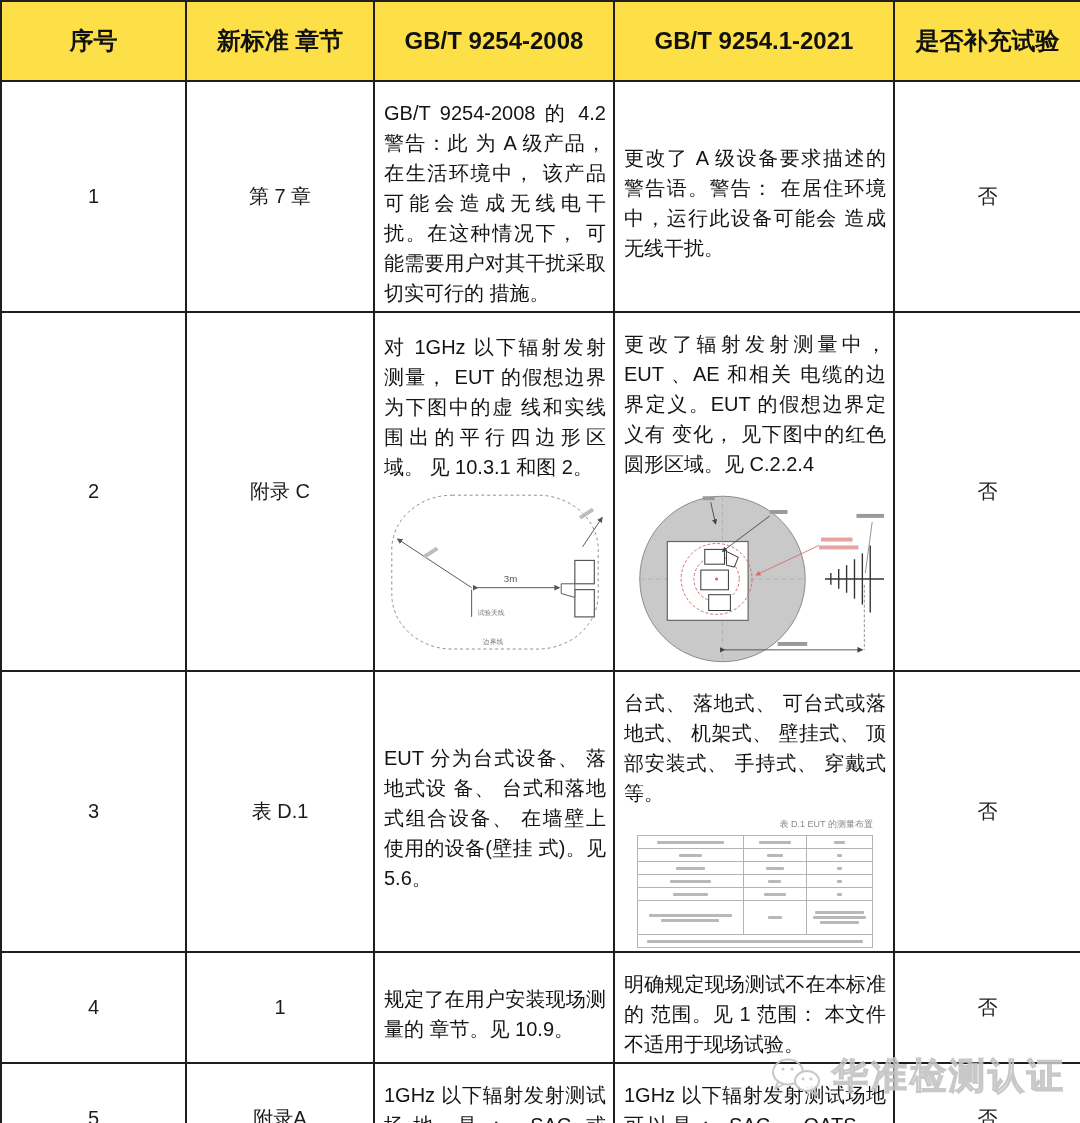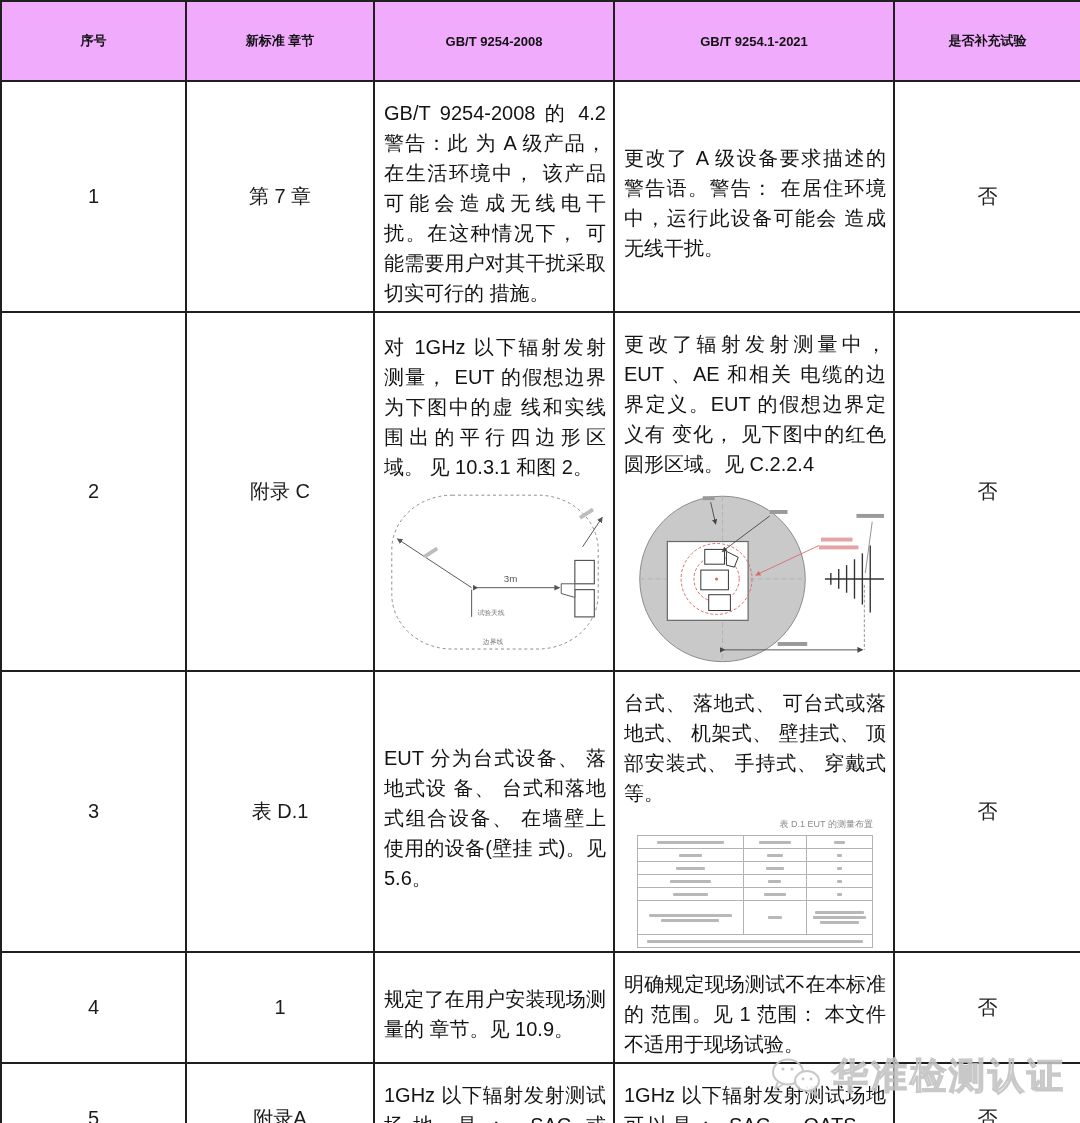--- a/index.html
+++ b/index.html
@@ -16,22 +16,22 @@
     width:1080px; height:1123px;
     border-collapse:collapse;
     table-layout:fixed;
   }
   table.main th, table.main td {
     border:2px solid #1f1f1f;
     vertical-align:middle;
     overflow:hidden;
   }
   tr.hr th {
-    background:#f0abfc;
-    font-size:13px; font-weight:bold; color:#111;
+    background:#fde047;
+    font-size:24px; font-weight:bold; color:#111;
     text-align:center;
   }
   td.cc { text-align:center; font-size:20px; }
   td.ct { vertical-align:top; padding:16px 7px 3px 9px; }
   .txt {
     font-size:20px; line-height:1.5;
     text-align:justify;
     color:#141414;
   }
   .figwrap { display:flex; justify-content:flex-start; margin-top:6px; }

